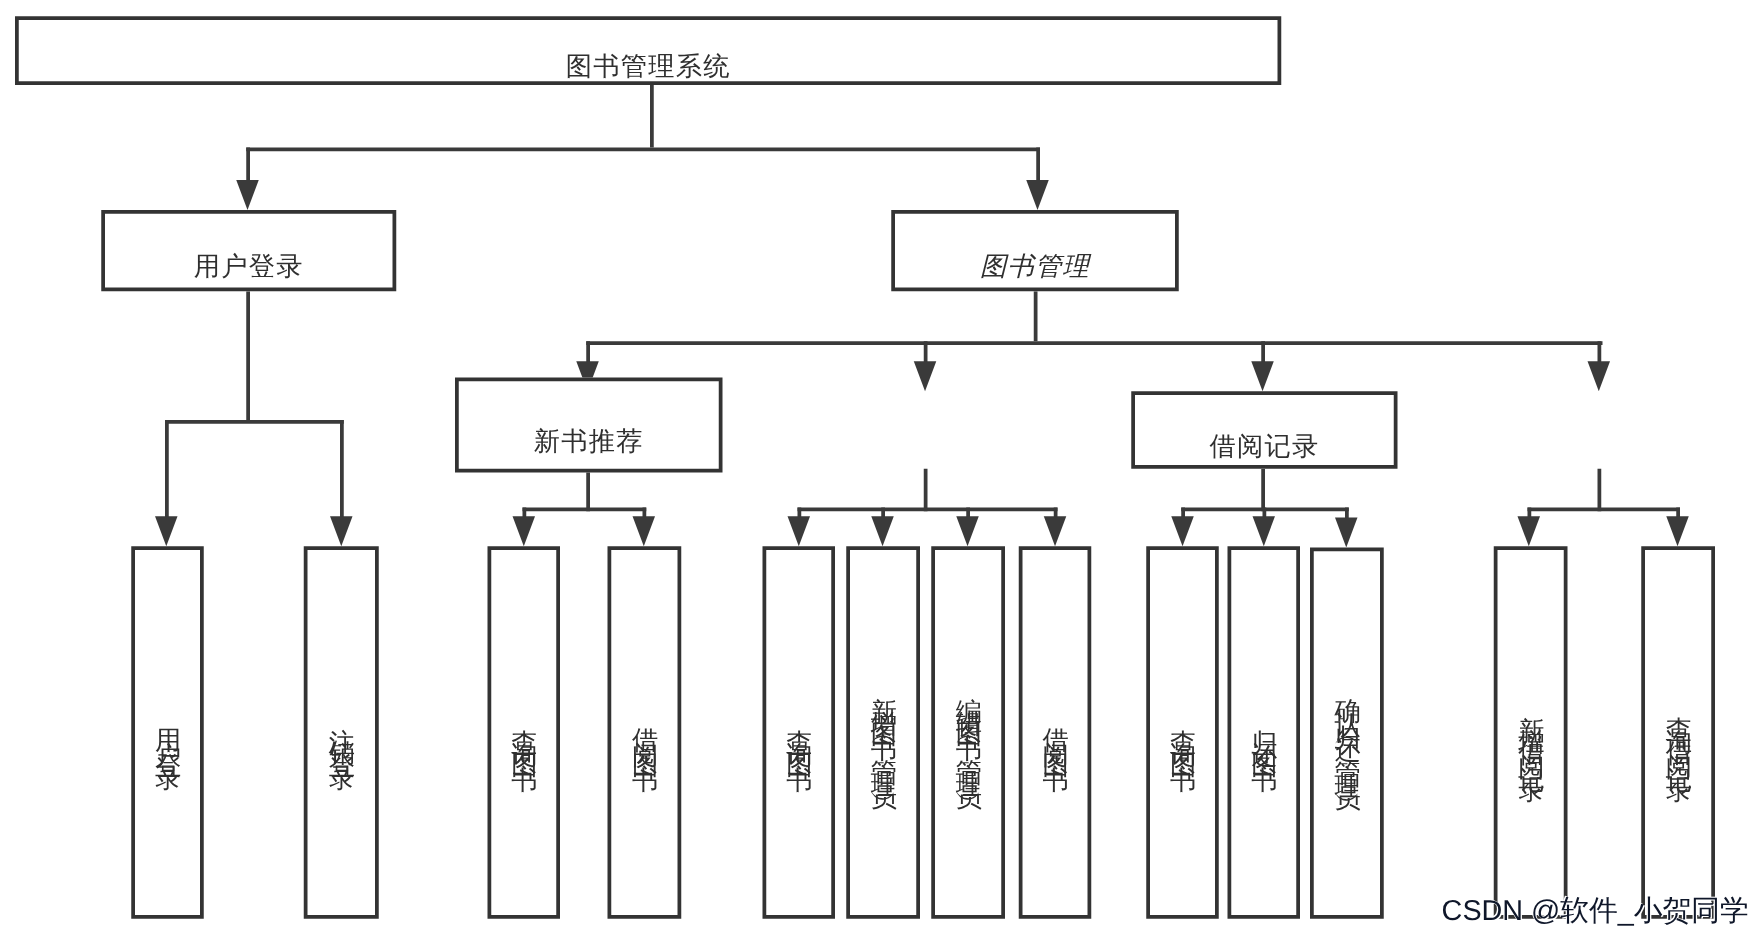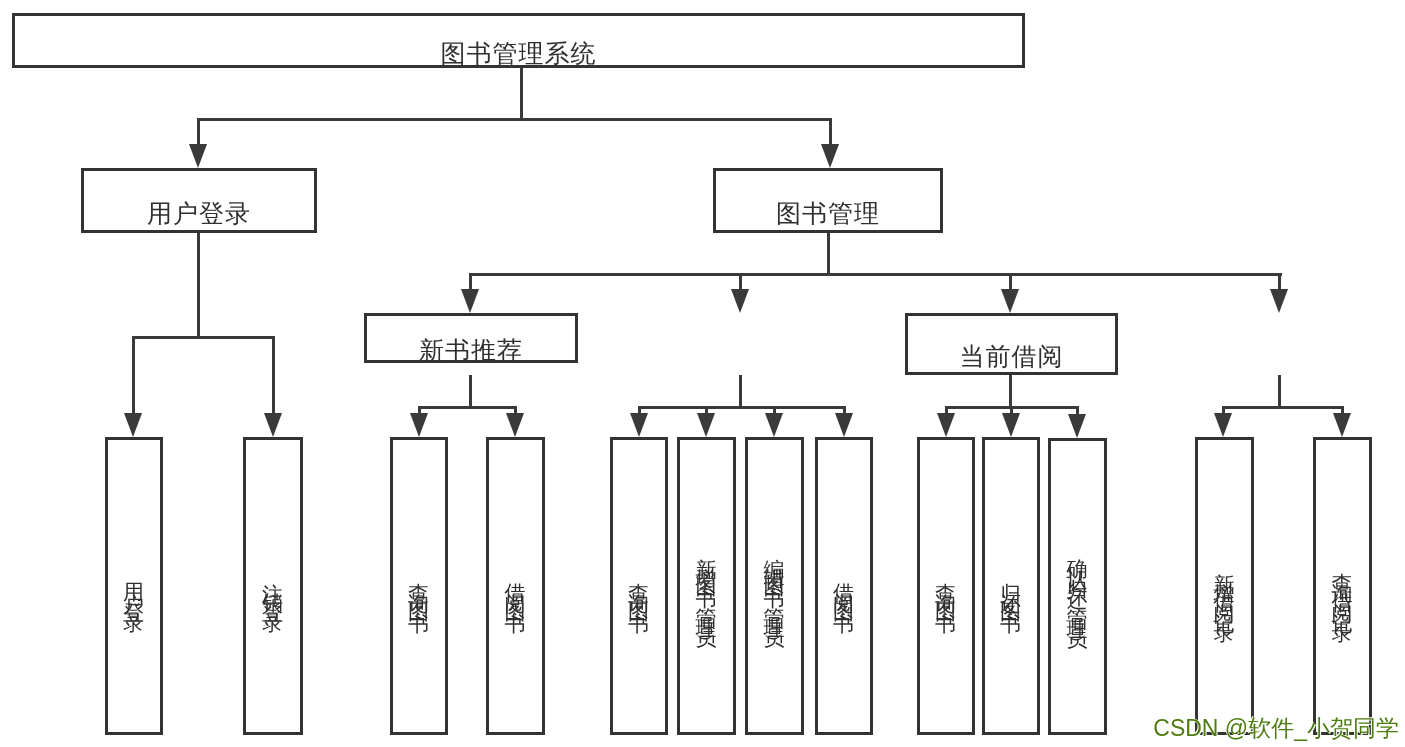--- a/index.html
+++ b/index.html
@@ -21,21 +21,21 @@
     box-sizing: border-box;
     background: #ffffff;
     border: 3px solid #333333;
     display: flex;
     align-items: center;
     justify-content: center;
     color: #2f2f2f;
     z-index: 2;
   }
   .box.h span {
-    font-size: 25px;
+    font-size: 21px;
     letter-spacing: 1px;
     white-space: nowrap;
     margin-top: 25px;
   }
   .box.v span {
     writing-mode: vertical-rl;
     text-orientation: mixed;
     font-size: 21px;
     letter-spacing: 10px;
     line-height: 1;
@@ -57,21 +57,21 @@
     border-right: 9px solid transparent;
     border-top: 24px solid #3a3a3a;
     z-index: 1;
   }
   
   .watermark {
     position: absolute;
     right: 6px;
     bottom: 3px;
     font-size: 23px;
-    color: #4d7c0f;
+    color: #0f172a;
     text-shadow: 1px 1px 0 #ffffff, -1px -1px 0 #ffffff;
     z-index: 3;
     white-space: nowrap;
   }
 </style>
 </head>
 <body>
 
 <div class="canvas">
 
@@ -82,21 +82,21 @@
   <div class="vline" style="left:520px; top:68px; height:50px;"></div>
   <div class="hline" style="left:197px; top:118px; width:635px;"></div>
   <div class="vline" style="left:197px; top:118px; height:30px;"></div>
   <div class="arrowhead" style="left:189px; top:144px;"></div>
   <div class="vline" style="left:829px; top:118px; height:30px;"></div>
   <div class="arrowhead" style="left:821px; top:144px;"></div>
 
   <div class="box h" style="left:81px; top:168px; width:236px; height:65px;">
     <span>用户登录</span>
   </div>
-  <div class="box h" style="left:713px; top:168px; width:230px; height:65px;">
+  <div class="box h" style="left:713px; top:168px; width:230px; height:65px;font-style:italic;">
     <span>图书管理</span>
   </div>
 
   <div class="vline" style="left:197px; top:233px; height:103px;"></div>
   <div class="hline" style="left:132px; top:336px; width:143px;"></div>
   <div class="vline" style="left:132px; top:336px; height:80px;"></div>
   <div class="arrowhead" style="left:124px; top:413px;"></div>
   <div class="vline" style="left:272px; top:336px; height:80px;"></div>
   <div class="arrowhead" style="left:264px; top:413px;"></div>
 
@@ -104,25 +104,25 @@
   <div class="hline" style="left:469px; top:273px; width:813px;"></div>
   <div class="vline" style="left:469px; top:273px; height:18px;"></div>
   <div class="arrowhead" style="left:461px; top:289px;"></div>
   <div class="vline" style="left:739px; top:273px; height:18px;"></div>
   <div class="arrowhead" style="left:731px; top:289px;"></div>
   <div class="vline" style="left:1009px; top:273px; height:18px;"></div>
   <div class="arrowhead" style="left:1001px; top:289px;"></div>
   <div class="vline" style="left:1278px; top:273px; height:18px;"></div>
   <div class="arrowhead" style="left:1270px; top:289px;"></div>
 
-  <div class="box h" style="left:364px; top:313px; width:214px; height:50px;">
+  <div class="box h" style="left:364px; top:302px; width:214px; height:76px;">
     <span>新书推荐</span>
   </div>
   <div class="box h" style="left:905px; top:313px; width:213px; height:62px;">
-    <span>当前借阅</span>
+    <span>借阅记录</span>
   </div>
 
   <div class="vline" style="left:469px; top:375px; height:34px;"></div>
   <div class="hline" style="left:418px; top:406px; width:99px;"></div>
   <div class="vline" style="left:418px; top:406px; height:10px;"></div>
   <div class="arrowhead" style="left:410px; top:413px;"></div>
   <div class="vline" style="left:514px; top:406px; height:10px;"></div>
   <div class="arrowhead" style="left:506px; top:413px;"></div>
 
   <div class="vline" style="left:739px; top:375px; height:34px;"></div>

